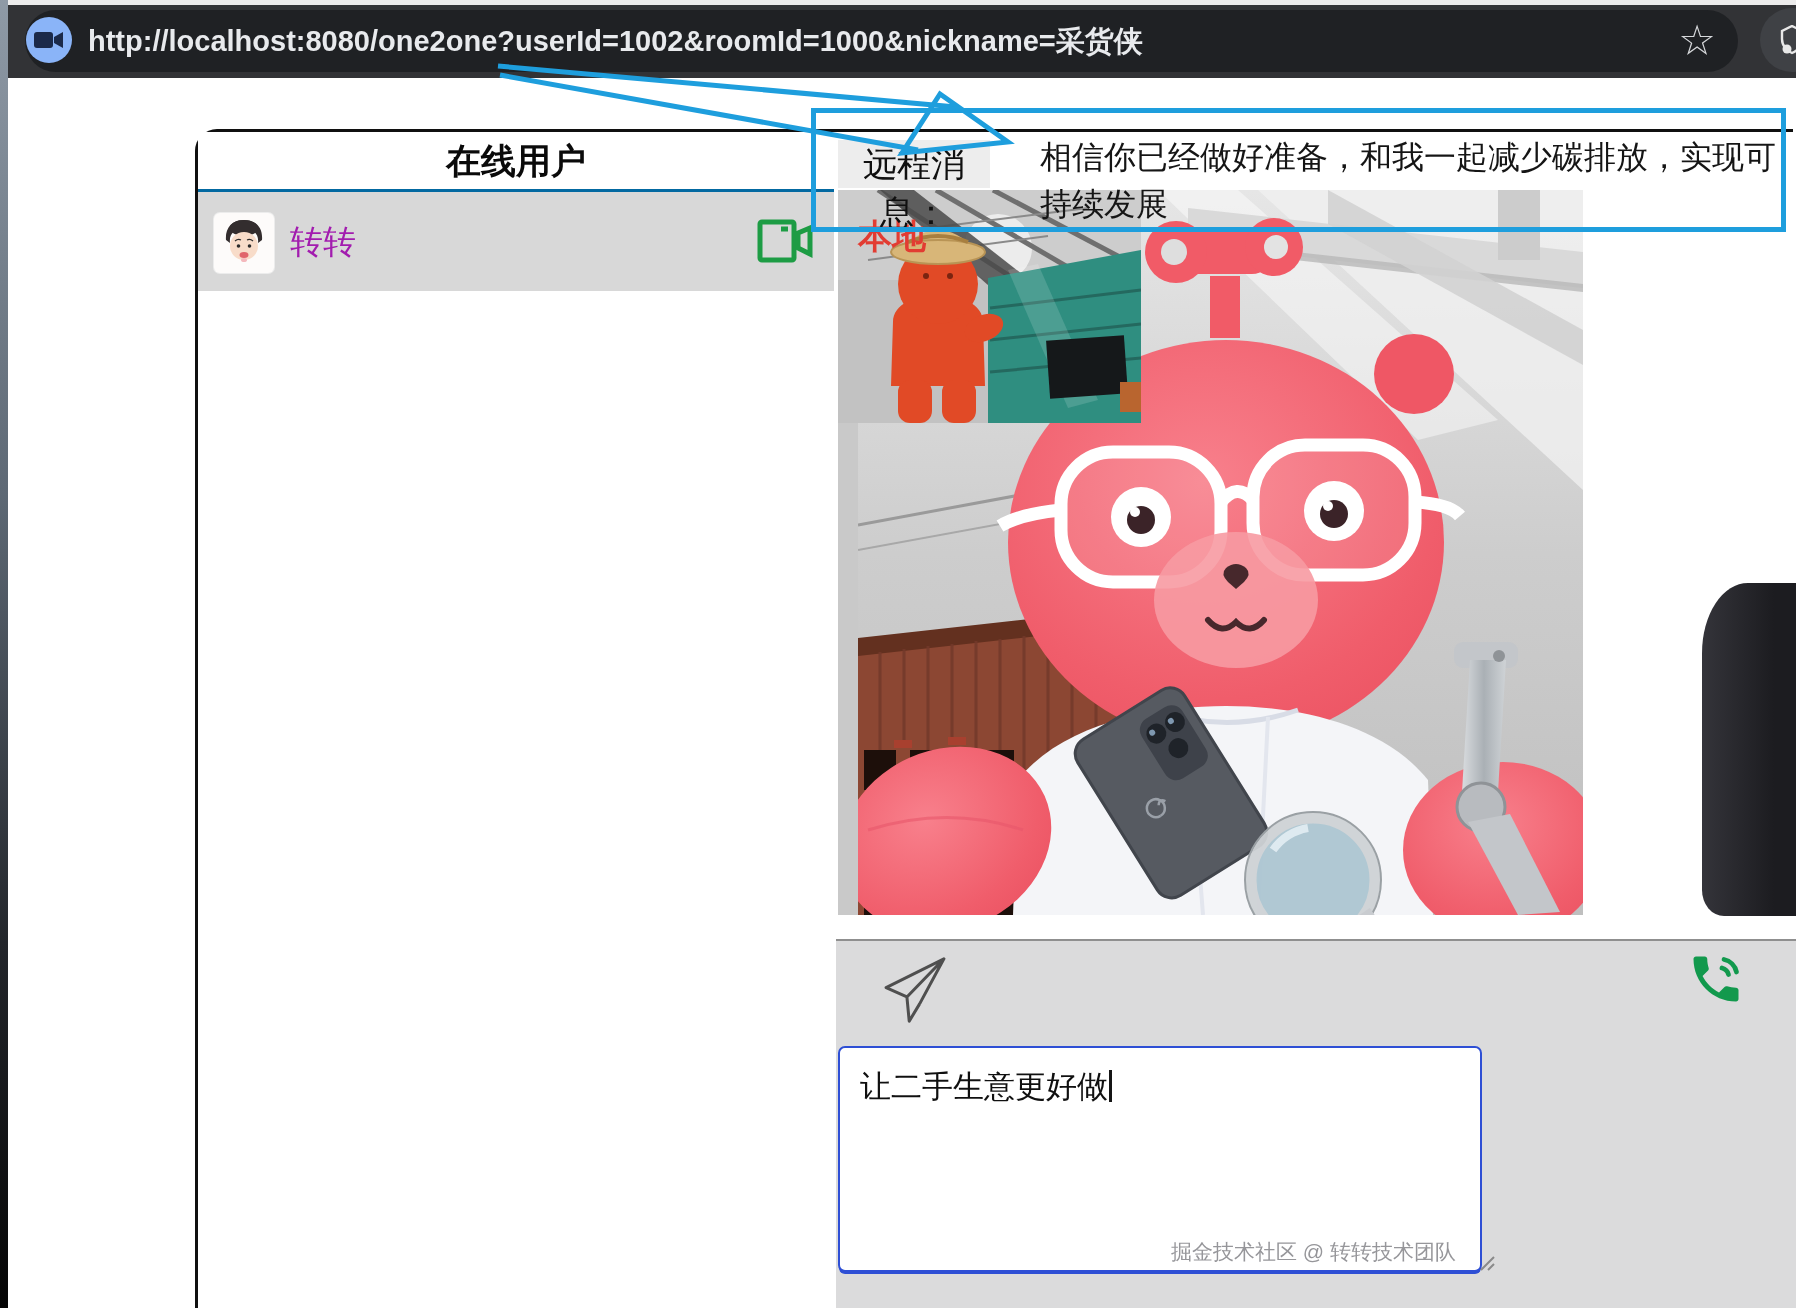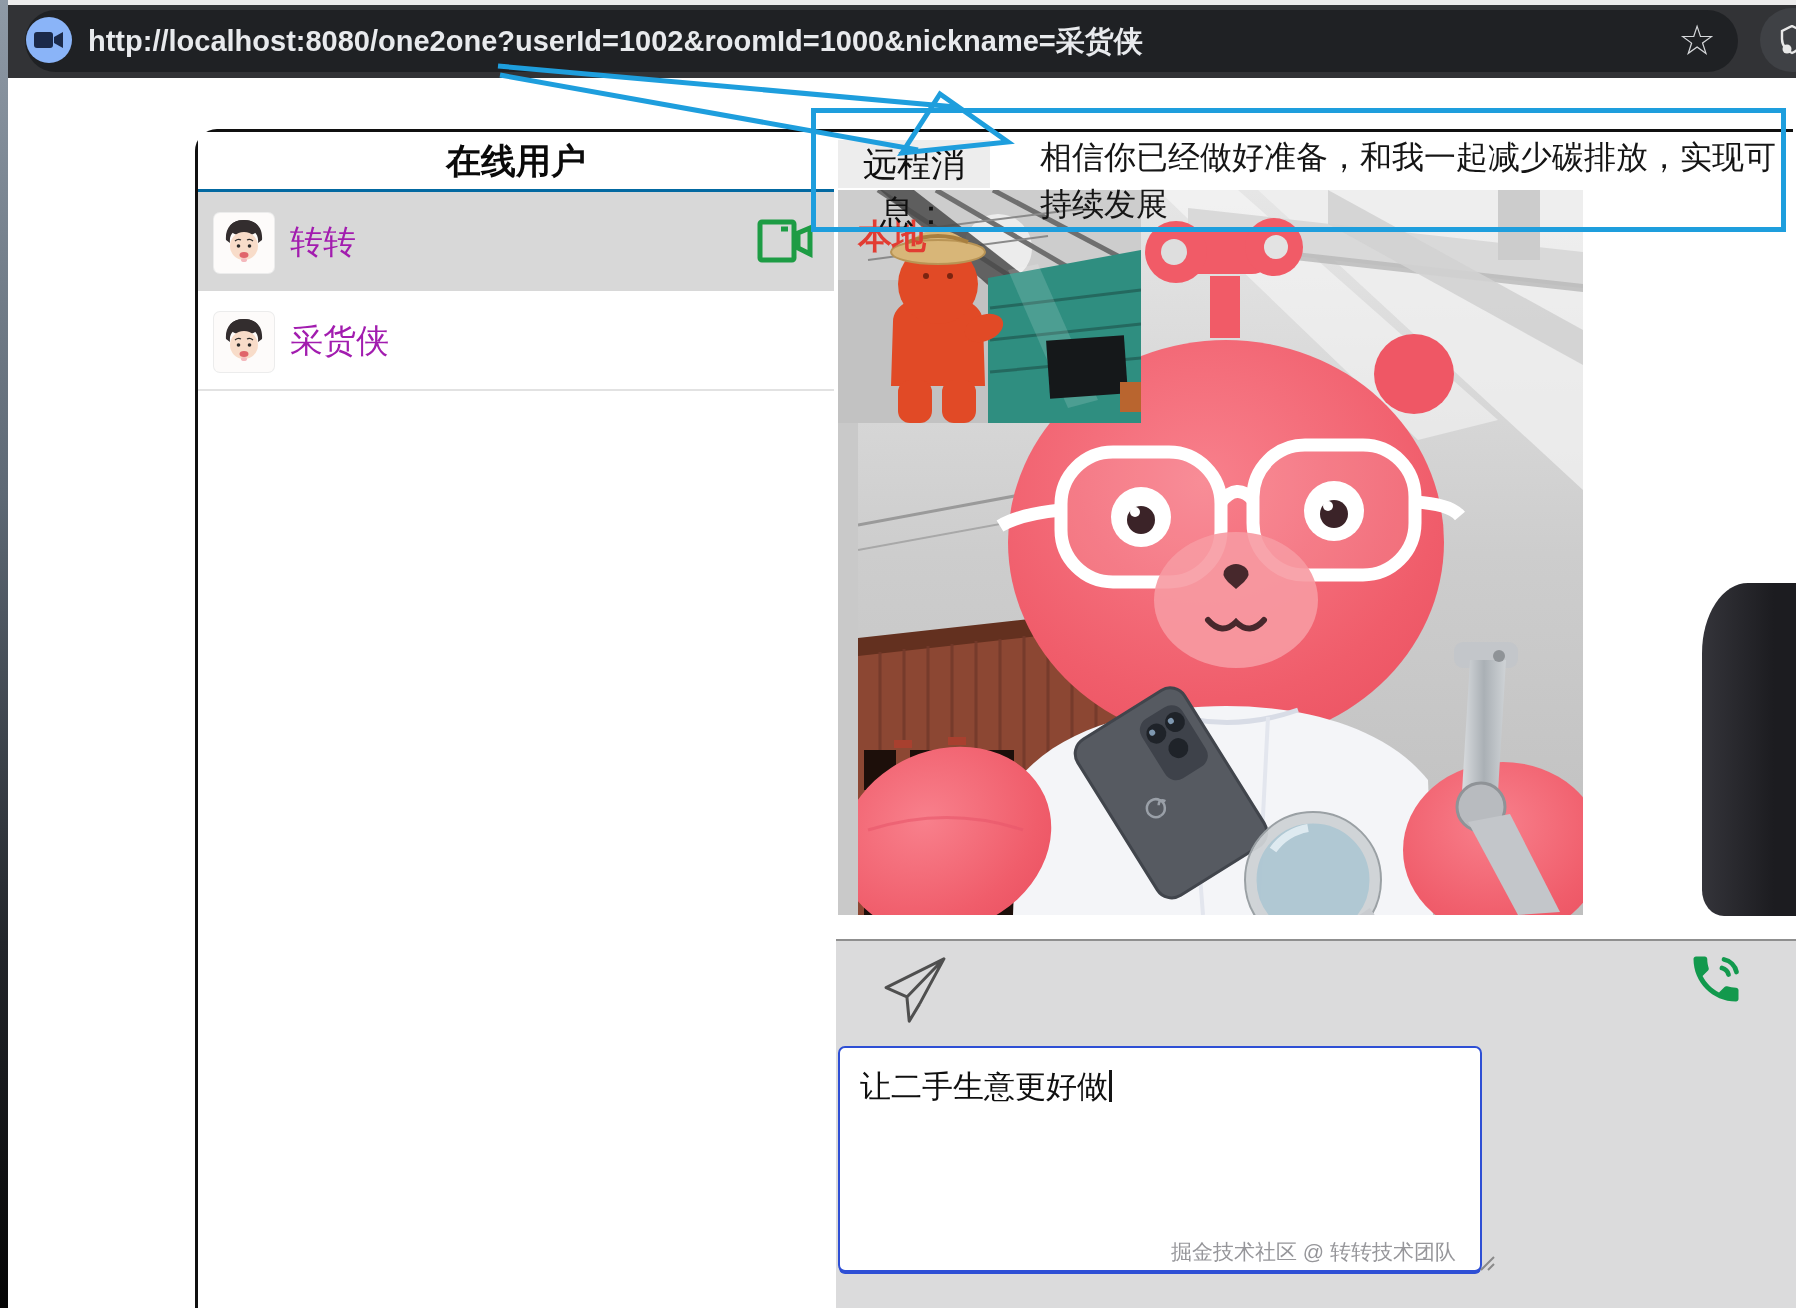--- a/index.html
+++ b/index.html
@@ -120,36 +120,20 @@
     <div class="user-name">转转</div>
     <div class="row-cam">
       <svg width="58" height="52" viewBox="0 0 58 52">
         <rect x="4" y="7" width="34" height="38" rx="2" fill="none" stroke="#1d9c44" stroke-width="5"></rect>
         <line x1="25" y1="14" x2="32" y2="14" stroke="#1d9c44" stroke-width="5"></line>
         <path d="M42,18 L54,13 V39 L42,33 Z" fill="none" stroke="#1d9c44" stroke-width="5"></path>
       </svg>
     </div>
   </div>
 
-  <div class="abs user-row row-plain" style="top:291px;height:100px;">
-    <div class="avatar">
-      <svg width="60" height="60" viewBox="0 0 60 60">
-        <rect x="1" y="1" width="58" height="58" rx="5" fill="#fdfbfa"></rect>
-        <path d="M30,7 C17,7 11,16 12,27 l4,3 c-1,-9 4,-14 14,-14 c10,0 15,5 14,14 l4,-3 C49,16 43,7 30,7 Z" fill="#332d2e"></path>
-        <ellipse cx="30" cy="15" rx="14" ry="8" fill="#332d2e"></ellipse>
-        <ellipse cx="30" cy="33" rx="14" ry="14" fill="#f8dcc9"></ellipse>
-        <circle cx="24.5" cy="33" r="1.8" fill="#2b2b2b"></circle>
-        <circle cx="35.5" cy="33" r="1.8" fill="#2b2b2b"></circle>
-        <path d="M21,28 q3,-2.5 6,-1 M33,27 q3,-1.5 6,1" stroke="#2b2b2b" stroke-width="1.2" fill="none"></path>
-        <ellipse cx="30" cy="42" rx="4.5" ry="3" fill="#e0646a"></ellipse>
-        <ellipse cx="30" cy="47" rx="3" ry="2" fill="#f4b8bc"></ellipse>
-      </svg>
-    </div>
-    <div class="user-name">采货侠</div>
-  </div>
 
   <div class="abs video-wrap">
     <svg width="725" height="725" viewBox="0 0 725 725">
       <defs>
         <linearGradient id="wall" x1="0" y1="0" x2="0" y2="1">
           <stop offset="0" stop-color="#e6e6e6"></stop>
             <stop offset="0.5" stop-color="#cdcdcd"></stop>
           <stop offset="1" stop-color="#bfbfbf"></stop>
         </linearGradient>
         <radialGradient id="bearskin" cx="0.45" cy="0.35" r="0.9">

